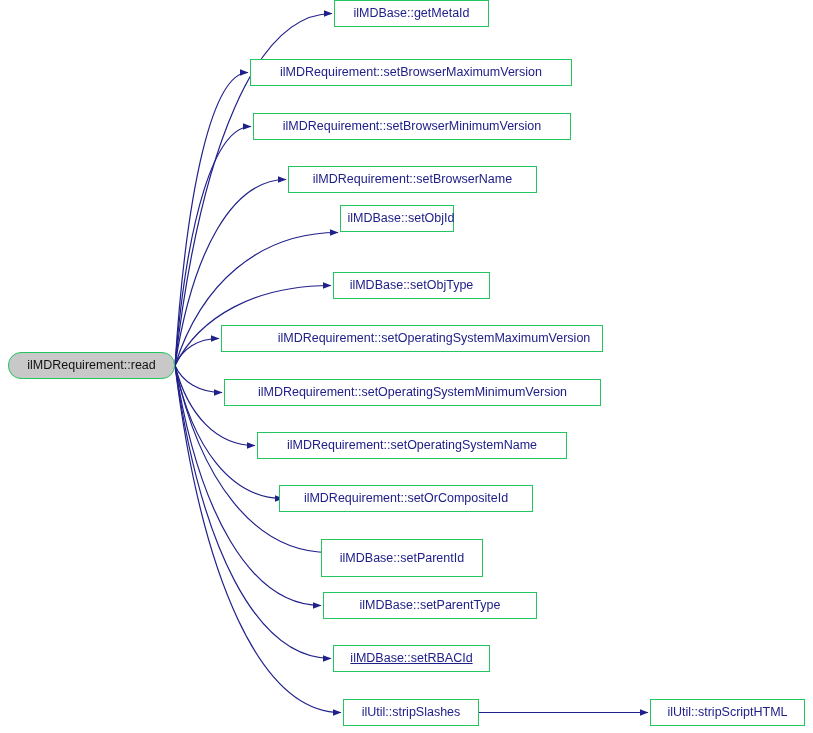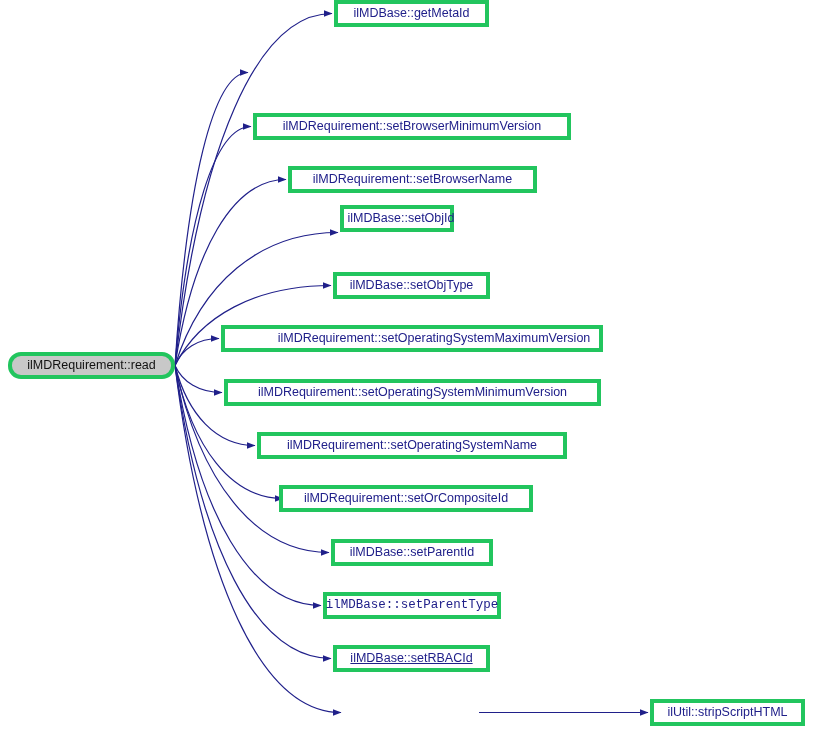--- a/index.html
+++ b/index.html
@@ -19,21 +19,21 @@
     position: absolute;
     left: 0;
     top: 0;
     width: 813px;
     height: 733px;
     pointer-events: none;
   }
   .node {
     position: absolute;
     box-sizing: border-box;
-    border: 4px solid #22c55e;
+    border: 1px solid #22c55e;
     background: #ffffff;
     color: #20208a;
     font-size: 12.5px;
     line-height: 1;
     display: flex;
     align-items: center;
     justify-content: center;
     white-space: nowrap;
     letter-spacing: 0px;
   }
@@ -67,25 +67,27 @@
         <path d="M175,365.5 C199.64,481.44 255.07999999999998,552.5 329,552.5"></path>
         <path d="M175,365.5 C198.36,514.3 250.92000000000002,605.5 321,605.5"></path>
         <path d="M175,365.5 C199.96,547.16 256.12,658.5 331,658.5"></path>
         <path d="M175,365.5 C201.56,580.64 261.32,712.5 341,712.5"></path>
         <path d="M479,712.5 L648,712.5"></path>
       </g>
   </svg>
 
   <div class="node root" style="left:8px;top:352px;width:167px;height:27px;">ilMDRequirement::read</div>
   <div class="node" style="left:334px;top:0px;width:155px;height:27px;">ilMDBase::getMetaId</div>
+  <div class="node" style="left:250px;top:59px;width:322px;height:27px;">ilMDRequirement::setBrowserMaximumVersion</div>
   <div class="node" style="left:253px;top:113px;width:318px;height:27px;text-align:right;">ilMDRequirement::setBrowserMinimumVersion</div>
   <div class="node" style="left:288px;top:166px;width:249px;height:27px;">ilMDRequirement::setBrowserName</div>
   <div class="node" style="left:340px;top:205px;width:114px;height:27px;padding-left:8px;">ilMDBase::setObjId</div>
   <div class="node" style="left:333px;top:272px;width:157px;height:27px;">ilMDBase::setObjType</div>
   <div class="node" style="left:221px;top:325px;width:382px;height:27px;padding-left:44px;">ilMDRequirement::setOperatingSystemMaximumVersion</div>
   <div class="node" style="left:224px;top:379px;width:377px;height:27px;">ilMDRequirement::setOperatingSystemMinimumVersion</div>
   <div class="node" style="left:257px;top:432px;width:310px;height:27px;">ilMDRequirement::setOperatingSystemName</div>
   <div class="node" style="left:279px;top:485px;width:254px;height:27px;">ilMDRequirement::setOrCompositeId</div>
-  <div class="node" style="left:331px;top:539px;width:162px;height:27px;">ilMDBase::setParentId</div>
-  <div class="node" style="left:323px;top:592px;width:178px;height:27px;font-family:Liberation Mono, monospace;">ilMDBase::setParentType</div>
+  <div class="node" style="left:321px;top:539px;width:162px;height:38px;">ilMDBase::setParentId</div>
+  <div class="node" style="left:323px;top:592px;width:214px;height:27px;">ilMDBase::setParentType</div>
   <div class="node" style="left:333px;top:645px;width:157px;height:27px;text-decoration:underline;">ilMDBase::setRBACId</div>
+  <div class="node" style="left:343px;top:699px;width:136px;height:27px;">ilUtil::stripSlashes</div>
   <div class="node" style="left:650px;top:699px;width:155px;height:27px;">ilUtil::stripScriptHTML</div>
 </div>
 
 </body></html>

